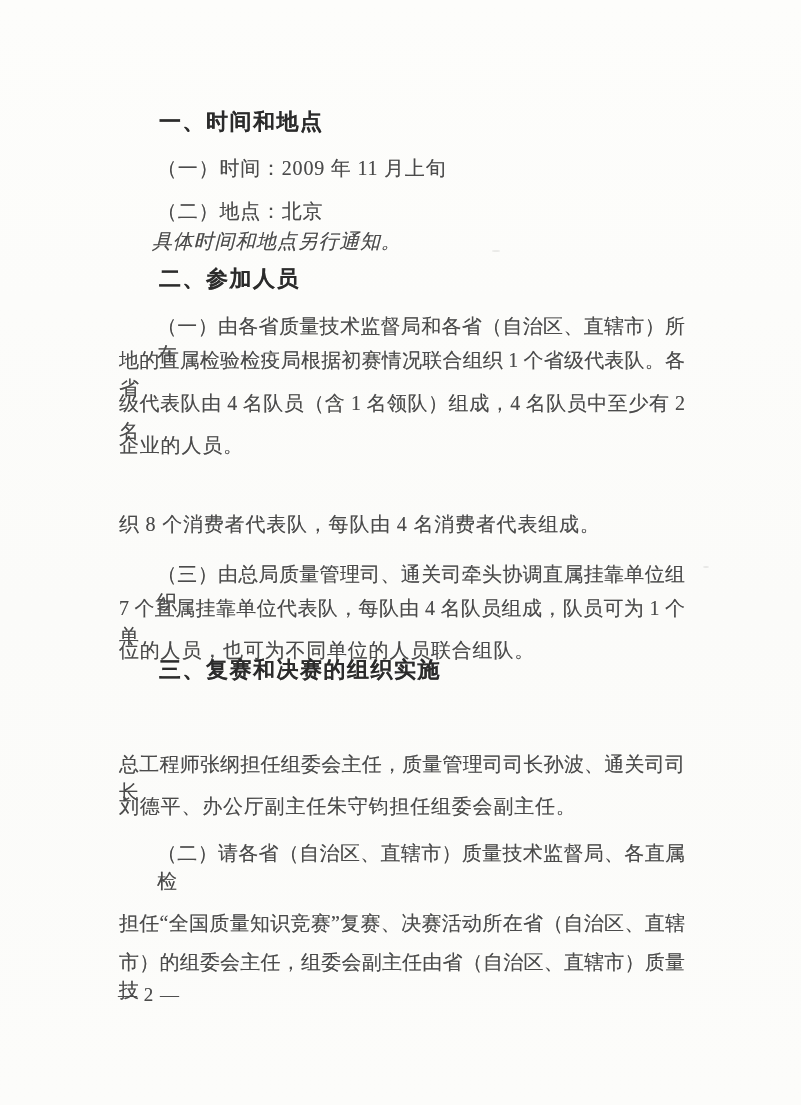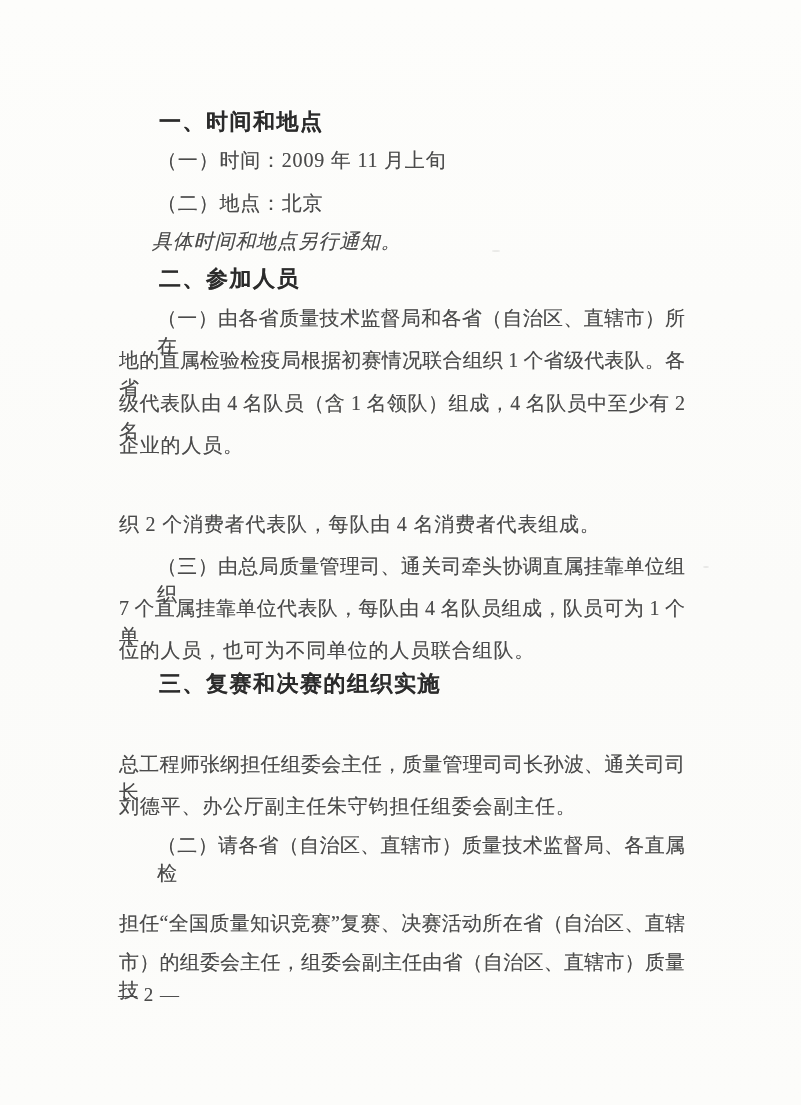--- a/index.html
+++ b/index.html
@@ -32,21 +32,21 @@
     letter-spacing: 0.8px;
     white-space: nowrap;
     text-shadow: 0 0 0.6px rgba(90,90,90,0.55);
   }
   .j {
     white-space: normal;
     text-align: justify;
     text-align-last: justify;
     letter-spacing: 0;
   }
-  .i38 { padding-left: 38px; }
+  .i38 { padding-left: 38px; margin-top: 8px; }
   .i33 { padding-left: 33px; font-style: italic; }
   .h {
     font-family: "DejaVu Sans", "Liberation Sans", sans-serif;
     font-weight: 700;
     font-size: 22px;
     color: #2b2b2b;
     letter-spacing: 1.5px;
     padding-left: 40px;
     text-shadow: 0 0 0.5px rgba(40,40,40,0.6);
   }
@@ -75,25 +75,25 @@
 
   <div class="ln h" style="top:108px">一、时间和地点</div>
   <div class="ln i38" style="top:146px">（一）时间：2009 年 11 月上旬</div>
   <div class="ln i38" style="top:189px">（二）地点：北京</div>
   <div class="ln i33" style="top:227px">具体时间和地点另行通知。</div>
   <div class="ln h" style="top:265px">二、参加人员</div>
   <div class="ln j i38" style="top:304px">（一）由各省质量技术监督局和各省（自治区、直辖市）所在</div>
   <div class="ln j" style="top:346px">地的直属检验检疫局根据初赛情况联合组织 1 个省级代表队。各省</div>
   <div class="ln j" style="top:389px">级代表队由 4 名队员（含 1 名领队）组成，4 名队员中至少有 2 名</div>
   <div class="ln" style="top:431px">企业的人员。</div>
-  <div class="ln" style="top:510px">织 2 个消费者代表队，每队由 4 名消费者代表组成。</div>
+  <div class="ln" style="top:510px">织 8 个消费者代表队，每队由 4 名消费者代表组成。</div>
   <div class="ln j i38" style="top:552px">（三）由总局质量管理司、通关司牵头协调直属挂靠单位组织</div>
   <div class="ln j" style="top:594px">7 个直属挂靠单位代表队，每队由 4 名队员组成，队员可为 1 个单</div>
   <div class="ln" style="top:636px">位的人员，也可为不同单位的人员联合组队。</div>
-  <div class="ln h" style="top:670px">三、复赛和决赛的组织实施</div>
+  <div class="ln h" style="top:656px">三、复赛和决赛的组织实施</div>
   <div class="ln j" style="top:750px">总工程师张纲担任组委会主任，质量管理司司长孙波、通关司司长</div>
   <div class="ln" style="top:792px">刘德平、办公厅副主任朱守钧担任组委会副主任。</div>
   <div class="ln j i38" style="top:831px">（二）请各省（自治区、直辖市）质量技术监督局、各直属检</div>
   <div class="ln j" style="top:909px">担任“全国质量知识竞赛”复赛、决赛活动所在省（自治区、直辖</div>
   <div class="ln j" style="top:948px">市）的组委会主任，组委会副主任由省（自治区、直辖市）质量技</div>
 
   <div class="pagenum">— 2 —</div>
 
   <div class="speck speck1"></div>
   <div class="speck speck2"></div>

